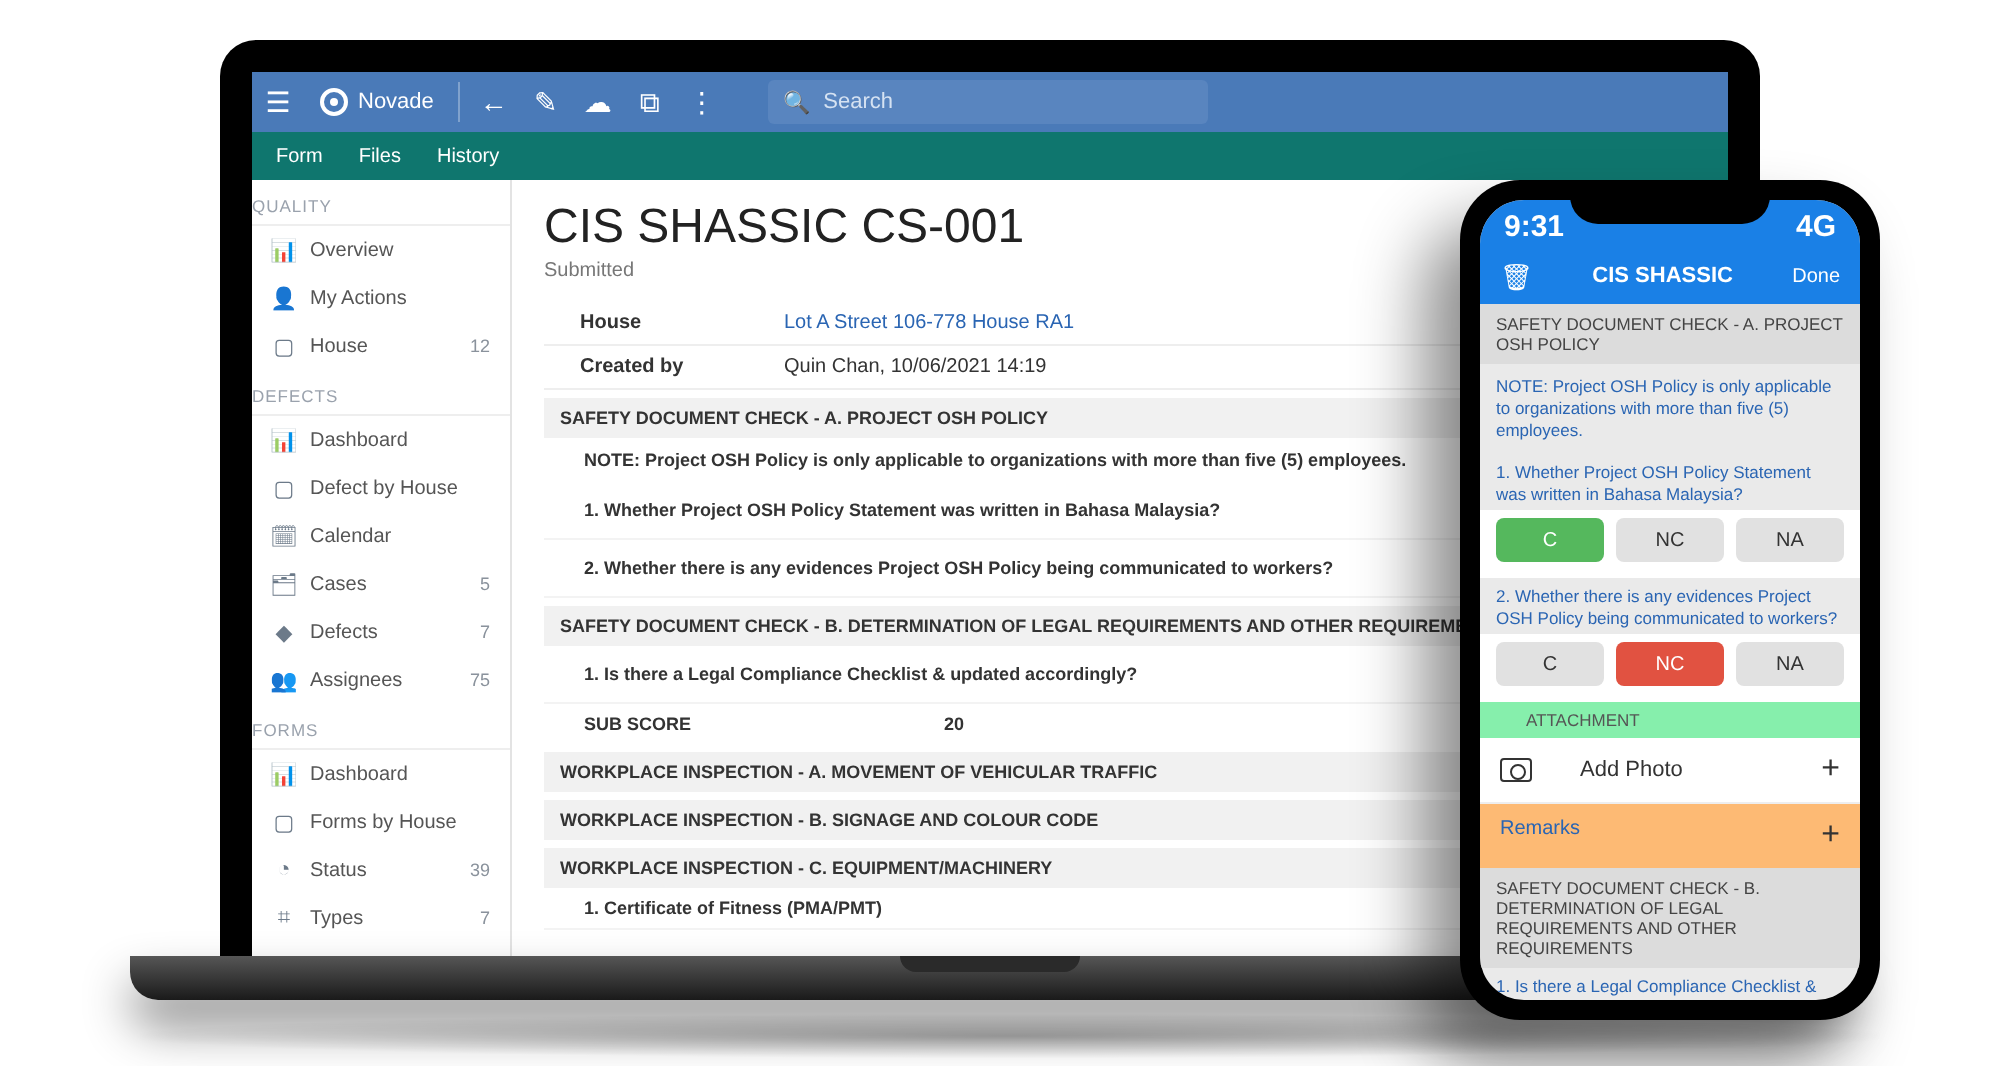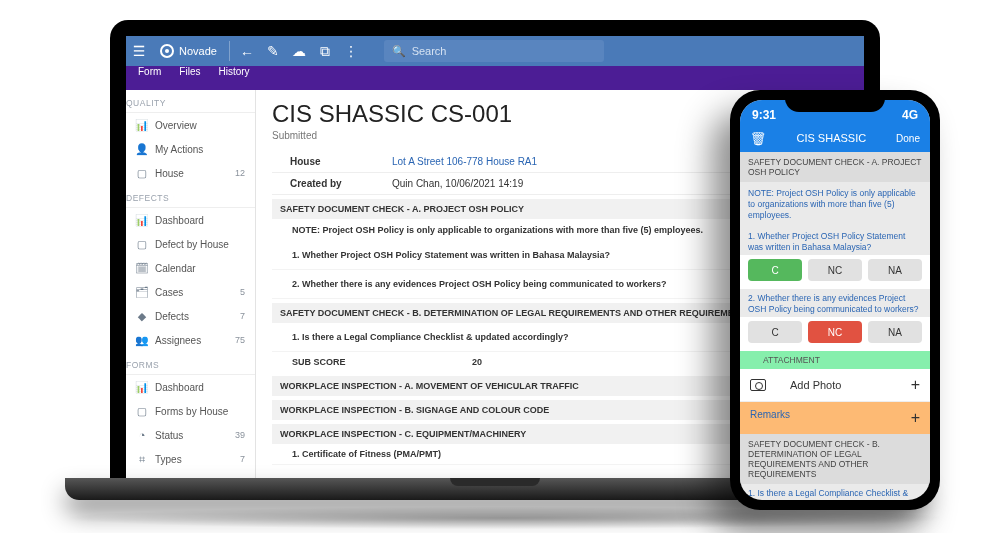--- a/index.html
+++ b/index.html
@@ -15,21 +15,21 @@
 
 .topbar{height:30px;background:#4a7ab8;display:flex;align-items:center;color:#fff;font-size:11px}
 .tb-btn{width:26px;height:30px;display:flex;align-items:center;justify-content:center;font-size:14px;cursor:pointer}
 .brand{display:flex;align-items:center;gap:5px;padding:0 8px;font-weight:500}
 .brand-logo{width:14px;height:14px;border:2px solid #fff;border-radius:50%;position:relative}
 .brand-logo:after{content:"";position:absolute;width:4px;height:4px;background:#fff;border-radius:50%;left:3px;top:3px}
 .tb-sep{width:1px;height:20px;background:rgba(255,255,255,.3);margin:0 4px}
 .search-wrap{margin-left:20px;display:flex;align-items:center;background:#5985bf;border-radius:3px;height:22px;padding:0 8px;width:220px}
 .search-wrap input{background:transparent;border:0;color:#fff;font-size:11px;outline:0;width:100%}
 .search-wrap input::placeholder{color:#d5e2f2}
-.tabsrow{height:24px;background:#4c1d95;display:flex;align-items:flex-start;gap:18px;padding:0 12px;color:#fff;font-size:10px}
+.tabsrow{height:24px;background:#0f766e;display:flex;align-items:center;gap:18px;padding:0 12px;color:#fff;font-size:10px}
 .tabsrow span{cursor:pointer}
 
 .app-body{flex:1;display:flex;overflow:hidden}
 
 
 .sidebar{width:130px;background:#fff;border-right:1px solid #e3e3e3;font-size:10px;color:#555;overflow:hidden}
 .sb-group{padding:8px 0 4px;color:#9aa2ad;font-size:8.5px;letter-spacing:.5px;border-bottom:1px solid #eee}
 .sb-item{display:flex;align-items:center;justify-content:space-between;padding:6px 10px;cursor:pointer}
 .sb-left{display:flex;align-items:center;gap:7px}
 .sb-ic{width:12px;height:12px;display:inline-flex;align-items:center;justify-content:center;color:#6c7a89;font-size:11px}
@@ -48,23 +48,23 @@
 .q-row .txt{font-weight:600;font-size:9px}
 .pill{width:30px;height:18px;border-radius:3px;display:flex;align-items:center;justify-content:center;font-size:9px;color:#fff;font-weight:600}
 .pill.c{background:#55b85d}
 .score-row{display:flex;padding:5px 20px;font-weight:600;font-size:9px}
 .score-row .sl{width:180px}
 
 
 .phone{position:absolute;right:60px;top:90px;width:210px;height:420px;background:#000;border-radius:30px;padding:10px;box-shadow:-18px 22px 34px rgba(0,0,0,.45)}
 .phone-notch{position:absolute;left:50%;top:0;transform:translateX(-50%);width:100px;height:22px;background:#000;border-radius:0 0 14px 14px;z-index:3}
 .phone-inner{width:100%;height:100%;background:#eaeaea;border-radius:22px;overflow:hidden;display:flex;flex-direction:column}
-.p-status{height:24px;background:#1a80e6;display:flex;justify-content:space-between;align-items:flex-end;padding:0 12px 2px;color:#fff;font-size:12px;font-weight:600}
+.p-status{height:24px;background:#1a80e6;display:flex;justify-content:space-between;align-items:flex-end;padding:0 12px 2px;color:#fff;font-size:15px;font-weight:600}
 .p-header{height:28px;background:#1a80e6;display:flex;align-items:center;justify-content:space-between;padding:0 10px;color:#fff;font-size:11px}
-.p-title{font-weight:400}
+.p-title{font-weight:700}
 .p-done{font-size:10px}
 .p-body{flex:1;overflow:hidden;font-size:9px;color:#333}
 .p-sect{background:#dcdcdc;padding:5px 8px;font-size:8.5px;color:#444}
 .p-note{padding:6px 8px;color:#2a65b3;font-size:8.5px;line-height:1.3}
 .p-q{padding:4px 8px 2px;color:#2a65b3;font-size:8.5px;line-height:1.3}
 .seg{display:flex;gap:6px;padding:4px 8px 8px;background:#fff}
 .seg-b{flex:1;height:22px;border-radius:4px;display:flex;align-items:center;justify-content:center;font-size:10px;background:#e1e1e1;color:#333;cursor:pointer}
 .seg-b.c{background:#55b85d;color:#fff}
 .seg-b.nc{background:#e15241;color:#fff}
 .p-lbl{background:#86efac;padding:4px 23px;font-size:8.5px;color:#555}

